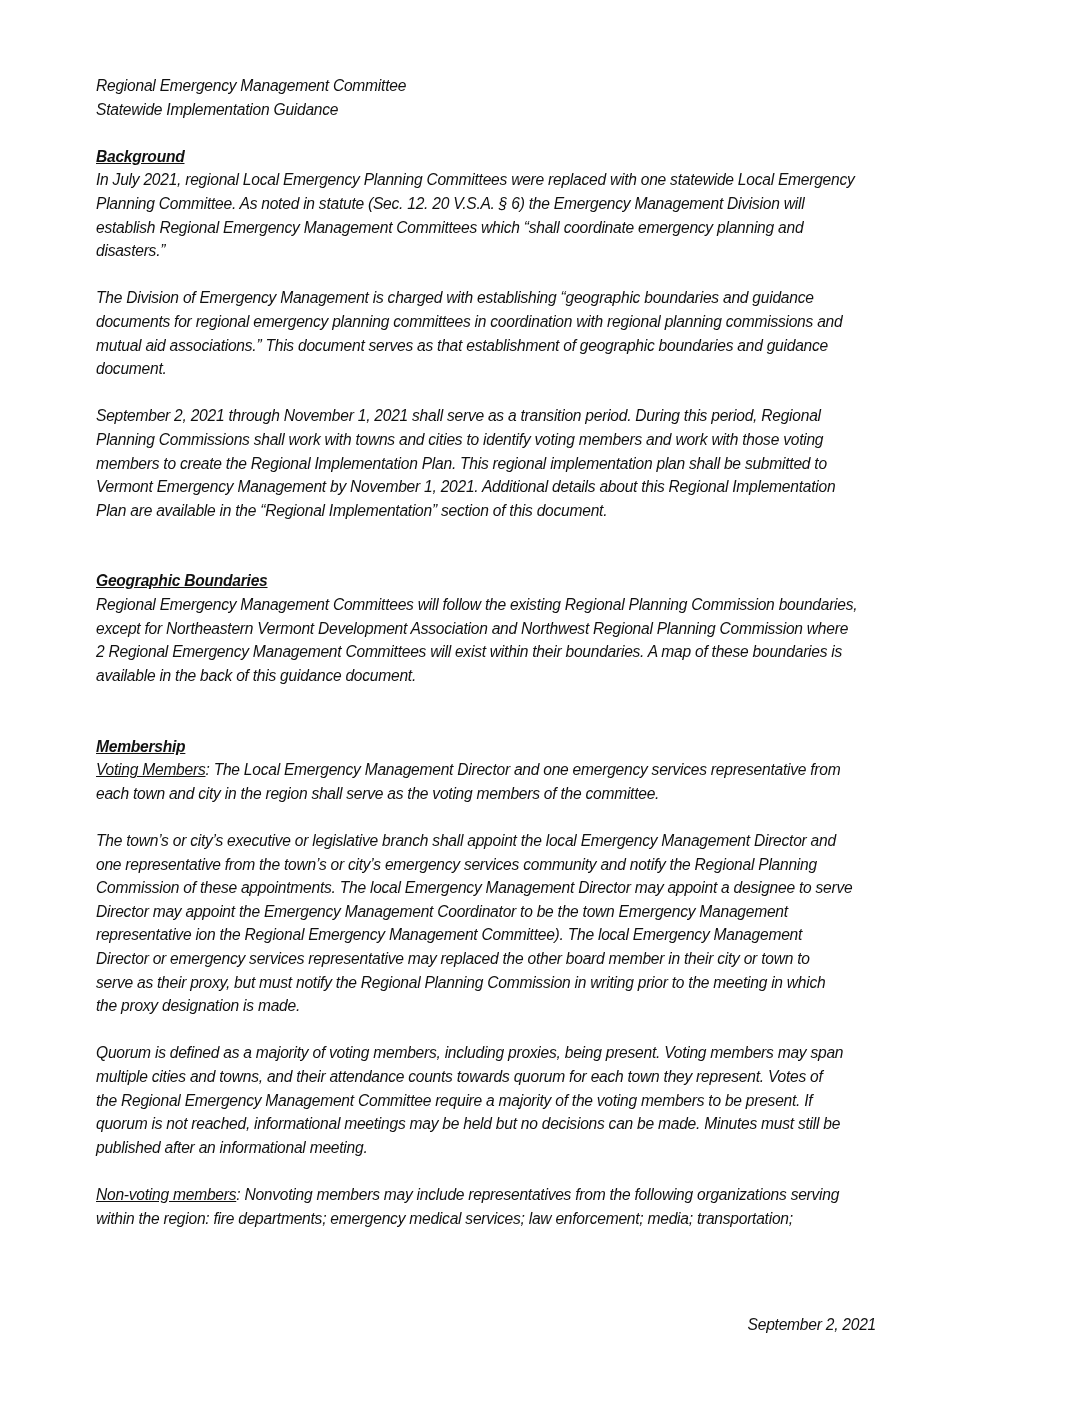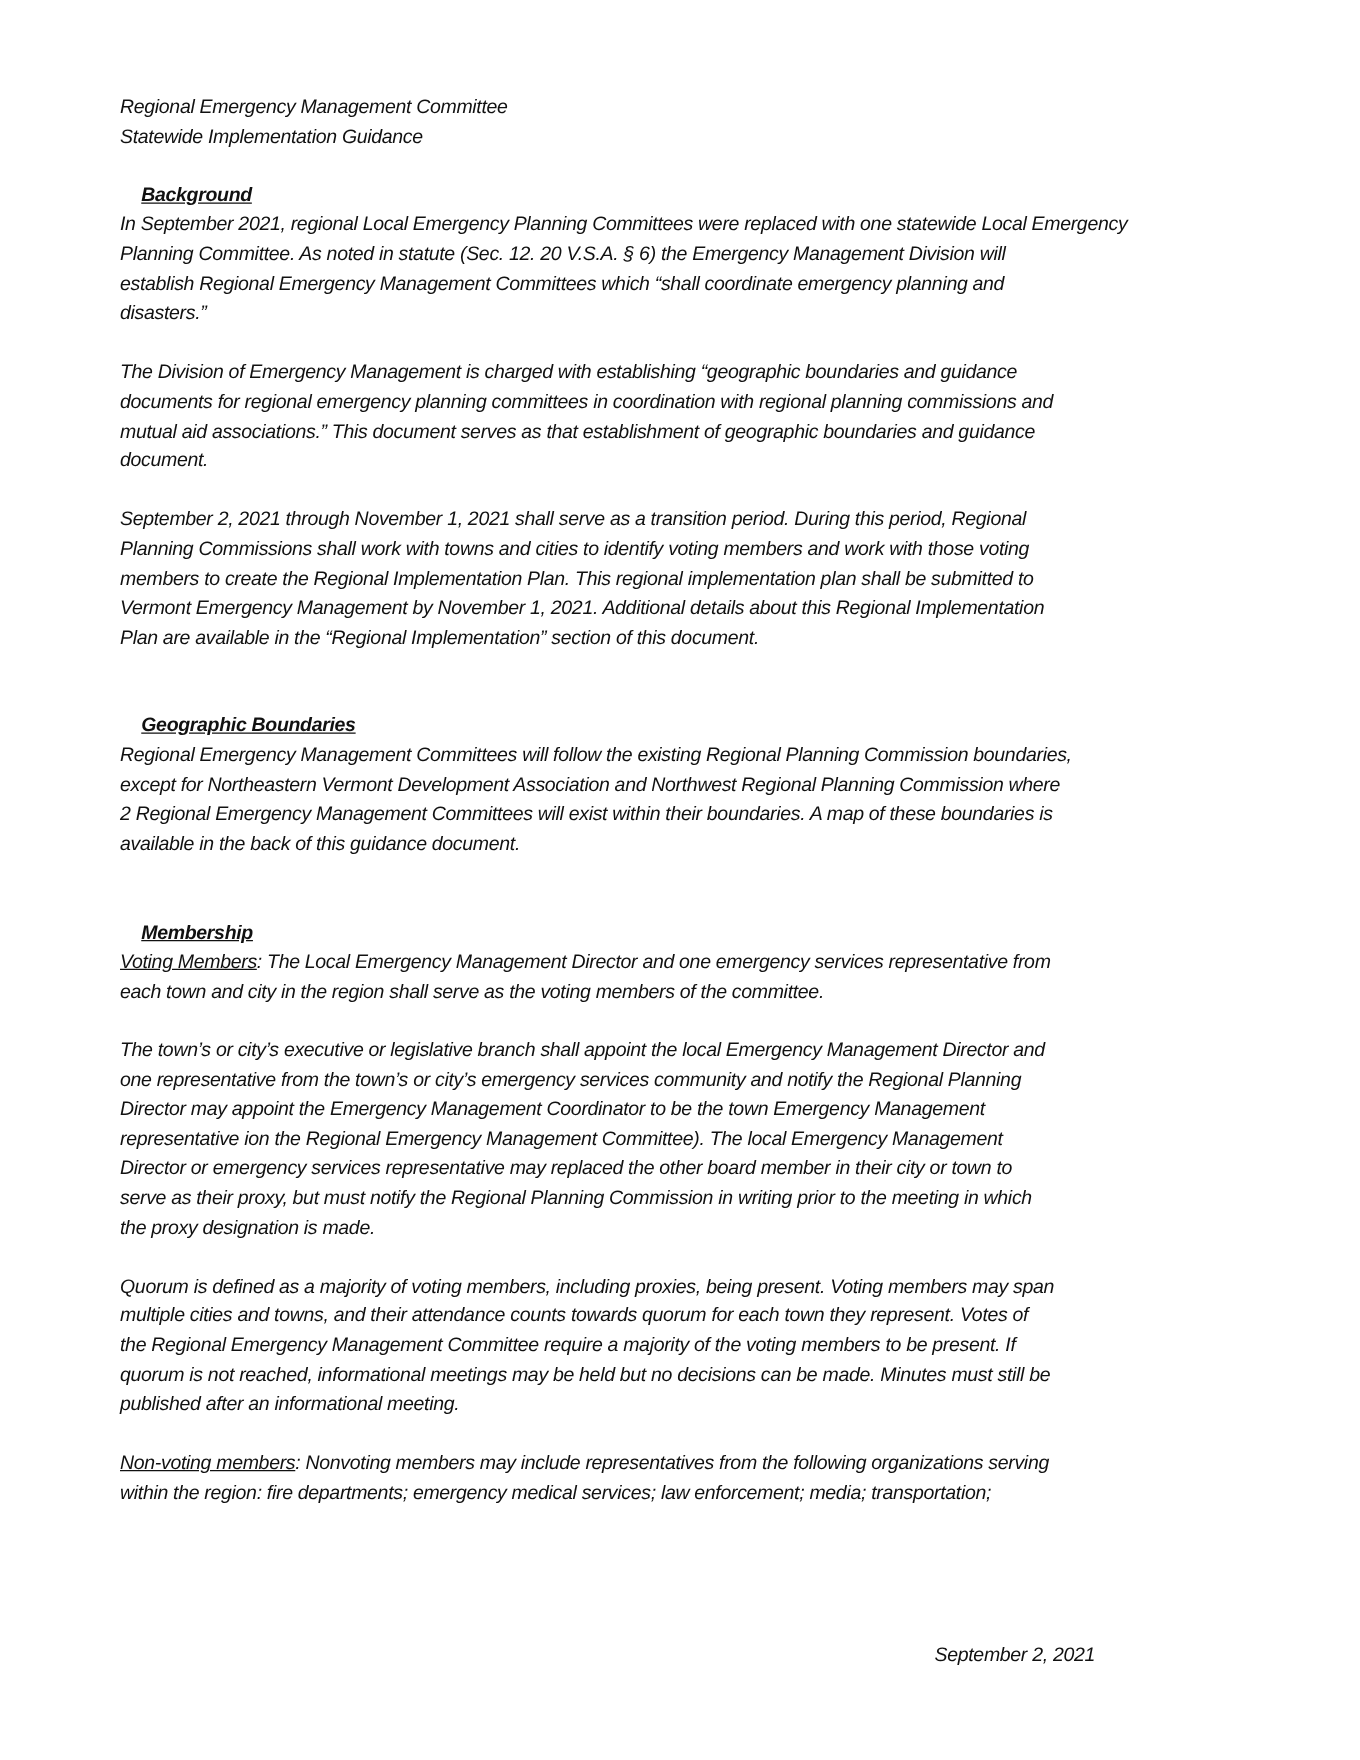--- a/index.html
+++ b/index.html
@@ -38,21 +38,20 @@
       white-space: nowrap;
       letter-spacing: -0.25px;
     }
     .blank {
       display: block;
       height: 23.6px;
     }
     .heading {
       font-weight: bold;
       text-decoration: underline;
-      margin-left: 17px;
     }
     .u {
       text-decoration: underline;
     }
     .footer-date {
       position: absolute;
       right: 88px;
       top: 1297px;
       font-size: 15.6px;
       line-height: 23.6px;
@@ -70,21 +69,21 @@
     <div>
       <span class="line">Regional Emergency Management Committee</span>
       <span class="line">Statewide Implementation Guidance</span>
     </div>
 
     <span class="blank"></span>
 
     <div>
       <span class="line heading">Background</span>
       <div>
-        <span class="line">In September 2021, regional Local Emergency Planning Committees were replaced with one statewide Local Emergency</span>
+        <span class="line">In July 2021, regional Local Emergency Planning Committees were replaced with one statewide Local Emergency</span>
         <span class="line">Planning Committee. As noted in statute (Sec. 12. 20 V.S.A. § 6) the Emergency Management Division will</span>
         <span class="line">establish Regional Emergency Management Committees which “shall coordinate emergency planning and</span>
         <span class="line">disasters.”</span>
       </div>
       <span class="blank"></span>
       <div>
         <span class="line">The Division of Emergency Management is charged with establishing “geographic boundaries and guidance</span>
         <span class="line">documents for regional emergency planning committees in coordination with regional planning commissions and</span>
         <span class="line">mutual aid associations.”  This document serves as that establishment of geographic boundaries and guidance</span>
         <span class="line">document.</span>
@@ -118,20 +117,21 @@
     <div>
       <span class="line heading">Membership</span>
       <div>
         <span class="line"><span class="u">Voting Members</span><span>: The Local Emergency Management Director and one emergency services representative from</span></span>
         <span class="line">each town and city in the region shall serve as the voting members of the committee.</span>
       </div>
       <span class="blank"></span>
       <div>
         <span class="line">The town’s or city’s executive or legislative branch shall appoint the local Emergency Management Director and</span>
         <span class="line">one representative from the town’s or city’s emergency services community and notify the Regional Planning</span>
+        <span class="line">Commission of these appointments. The local Emergency Management Director may appoint a designee to serve</span>
         <span class="line">Director may appoint the Emergency Management Coordinator to be the town Emergency Management</span>
         <span class="line">representative ion the Regional Emergency Management Committee). The local Emergency Management</span>
         <span class="line">Director or emergency services representative may replaced the other board member in their city or town to</span>
         <span class="line">serve as their proxy, but must notify the Regional Planning Commission in writing prior to the meeting in which</span>
         <span class="line">the proxy designation is made.</span>
       </div>
       <span class="blank"></span>
       <div>
         <span class="line">Quorum is defined as a majority of voting members, including proxies, being present.  Voting members may span</span>
         <span class="line">multiple cities and towns, and their attendance counts towards quorum for each town they represent.  Votes of</span>

